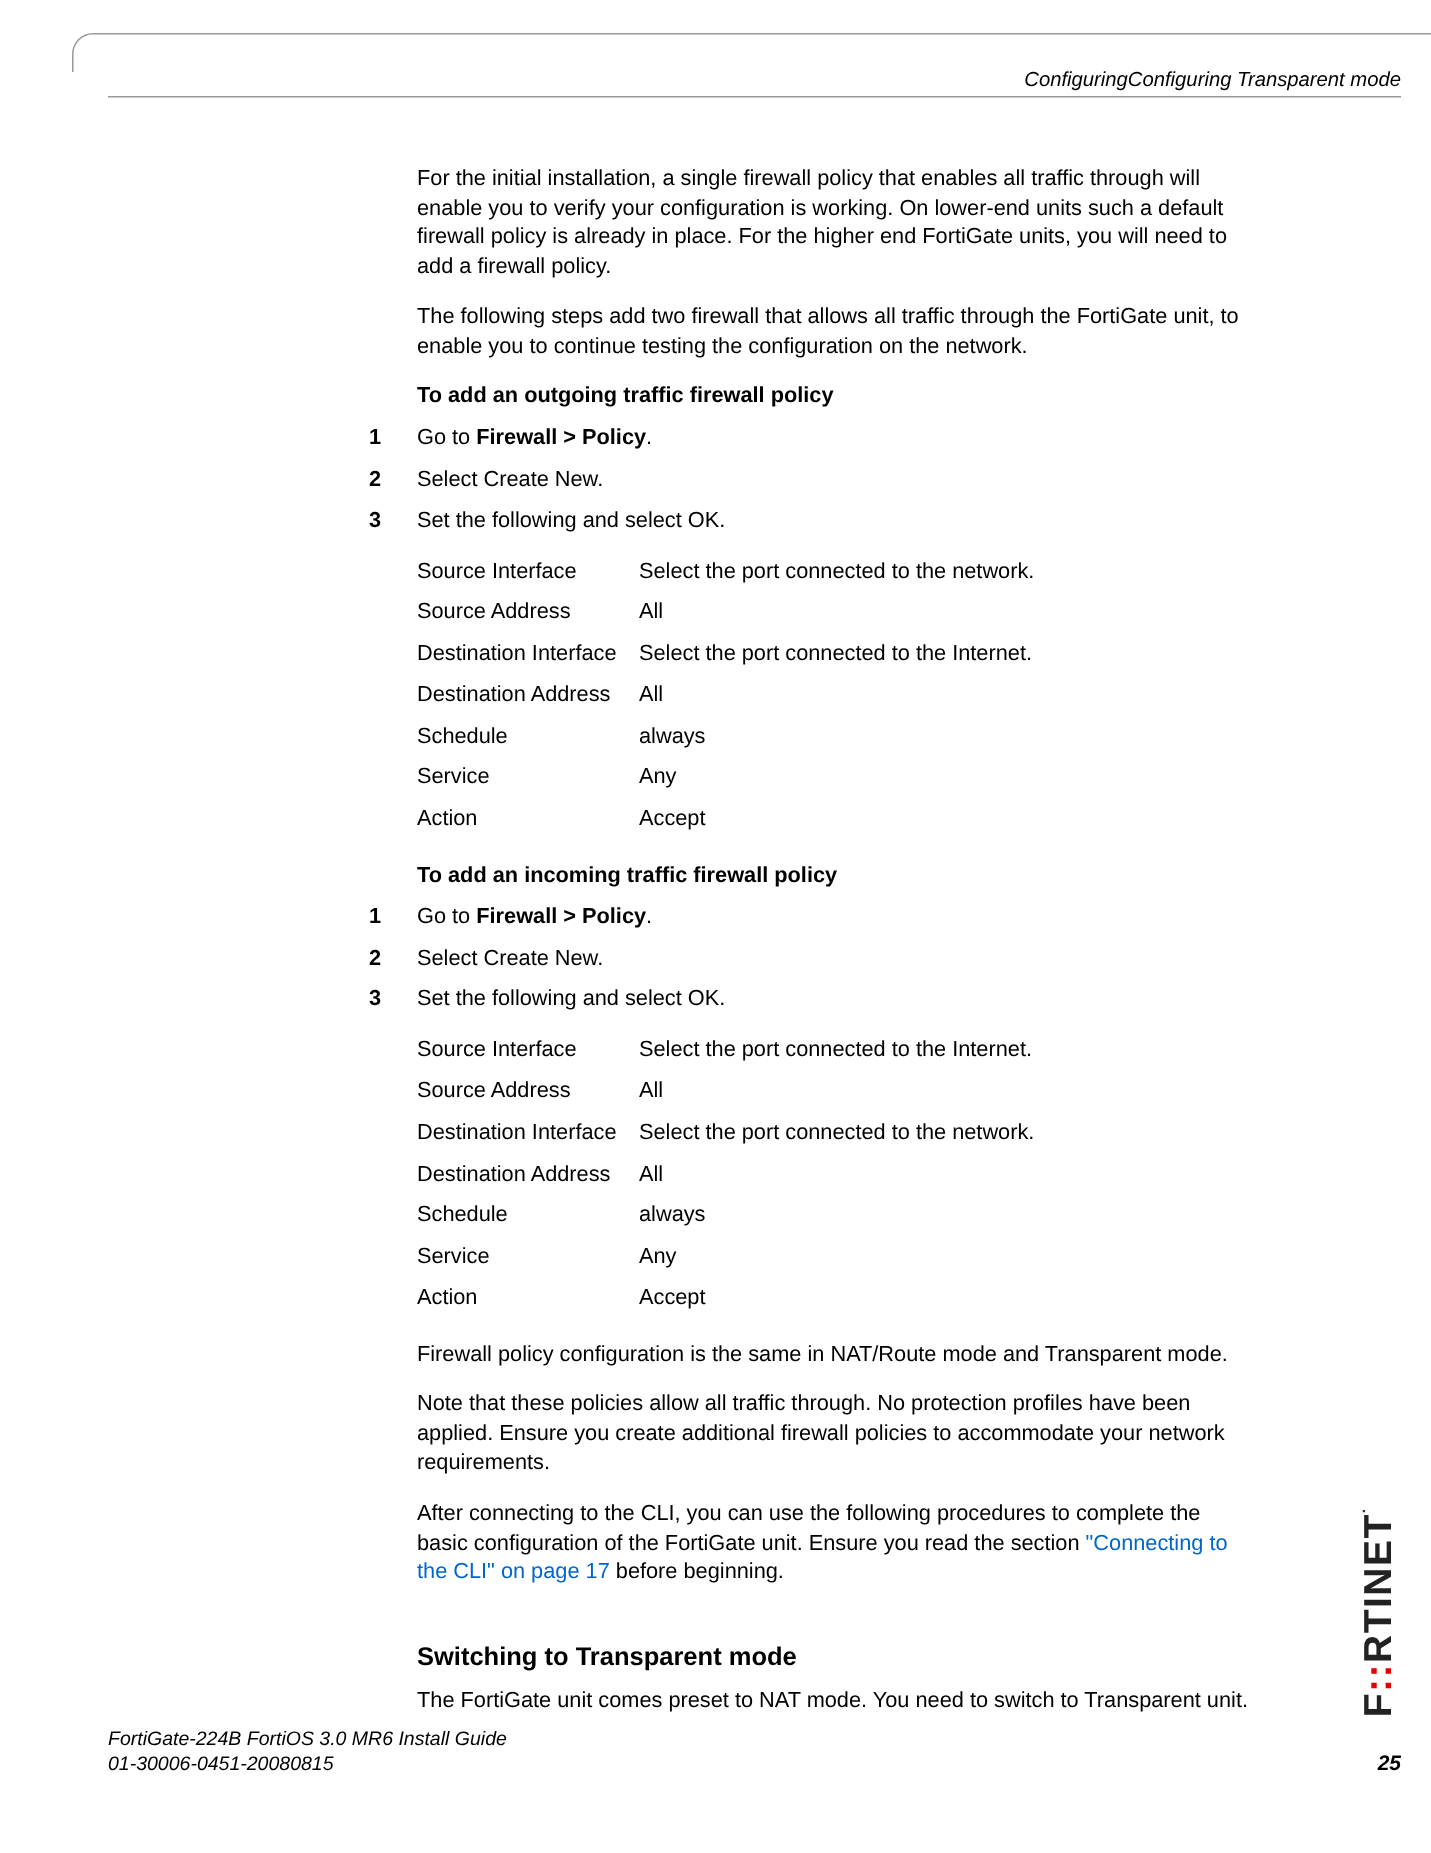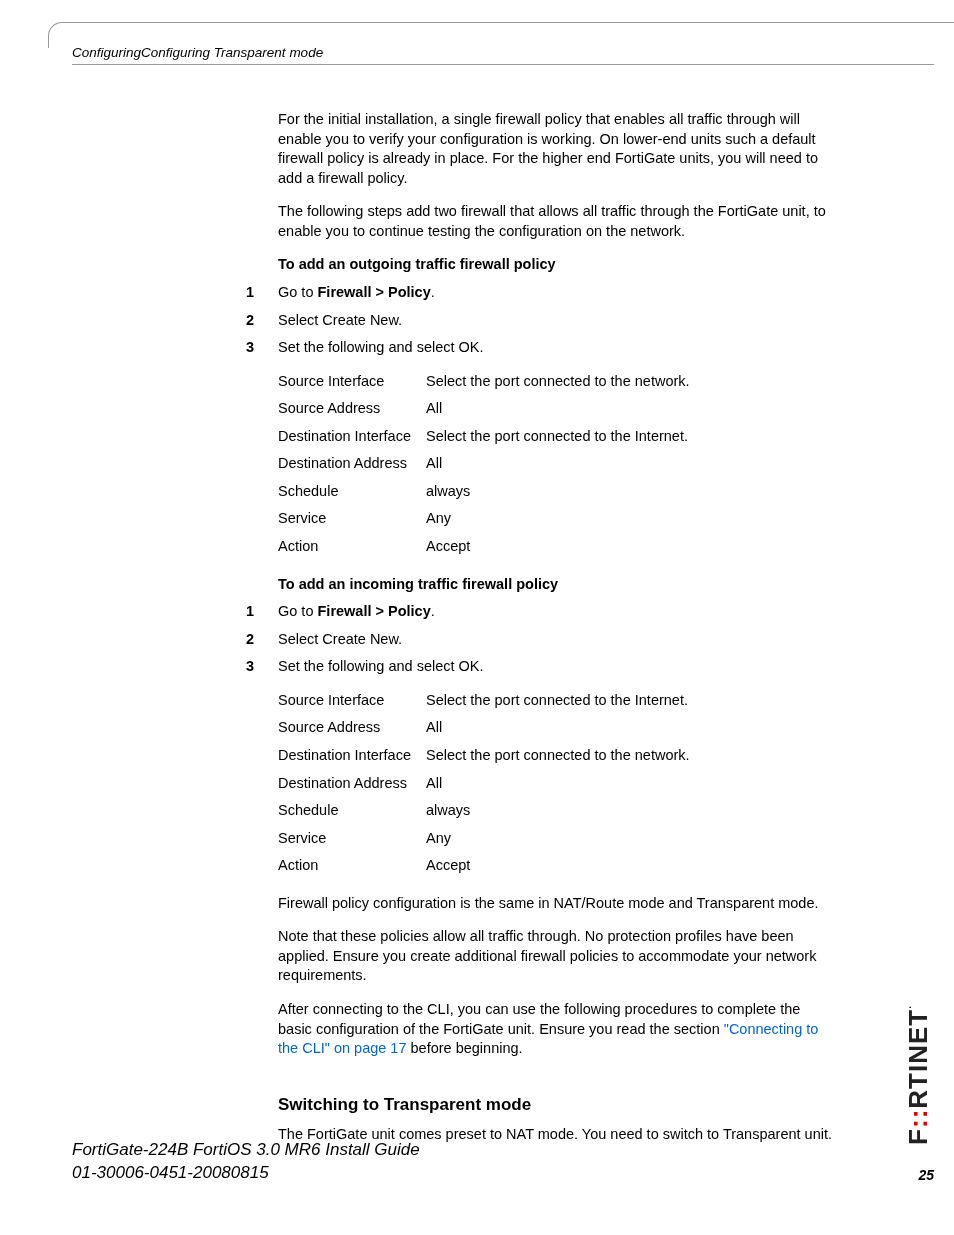--- a/index.html
+++ b/index.html
@@ -26,21 +26,21 @@
       border-top: 1px solid #999;
       border-left: 1px solid #999;
       border-top-left-radius: 14px;
     }
     .header {
       position: absolute;
       top: 44px;
       left: 72px;
       right: 20px;
       display: flex;
-      justify-content: flex-start;
+      justify-content: flex-end;
       font-style: italic;
       font-size: 13.5px;
       border-bottom: 1px solid #999;
       padding-bottom: 2px;
     }
     .content {
       position: absolute;
       top: 110px;
       left: 278px;
       width: 555px;
@@ -106,21 +106,21 @@
       color: #0066cc;
     }
     .footer {
       position: absolute;
       bottom: 50px;
       left: 72px;
       right: 20px;
     }
     .footer-left {
       font-style: italic;
-      font-size: 17px;
+      font-size: 13px;
       line-height: 1.35;
     }
     .footer-right {
       position: absolute;
       right: 0;
       bottom: 0;
       font-weight: bold;
       font-style: italic;
       font-size: 14px;
     }

